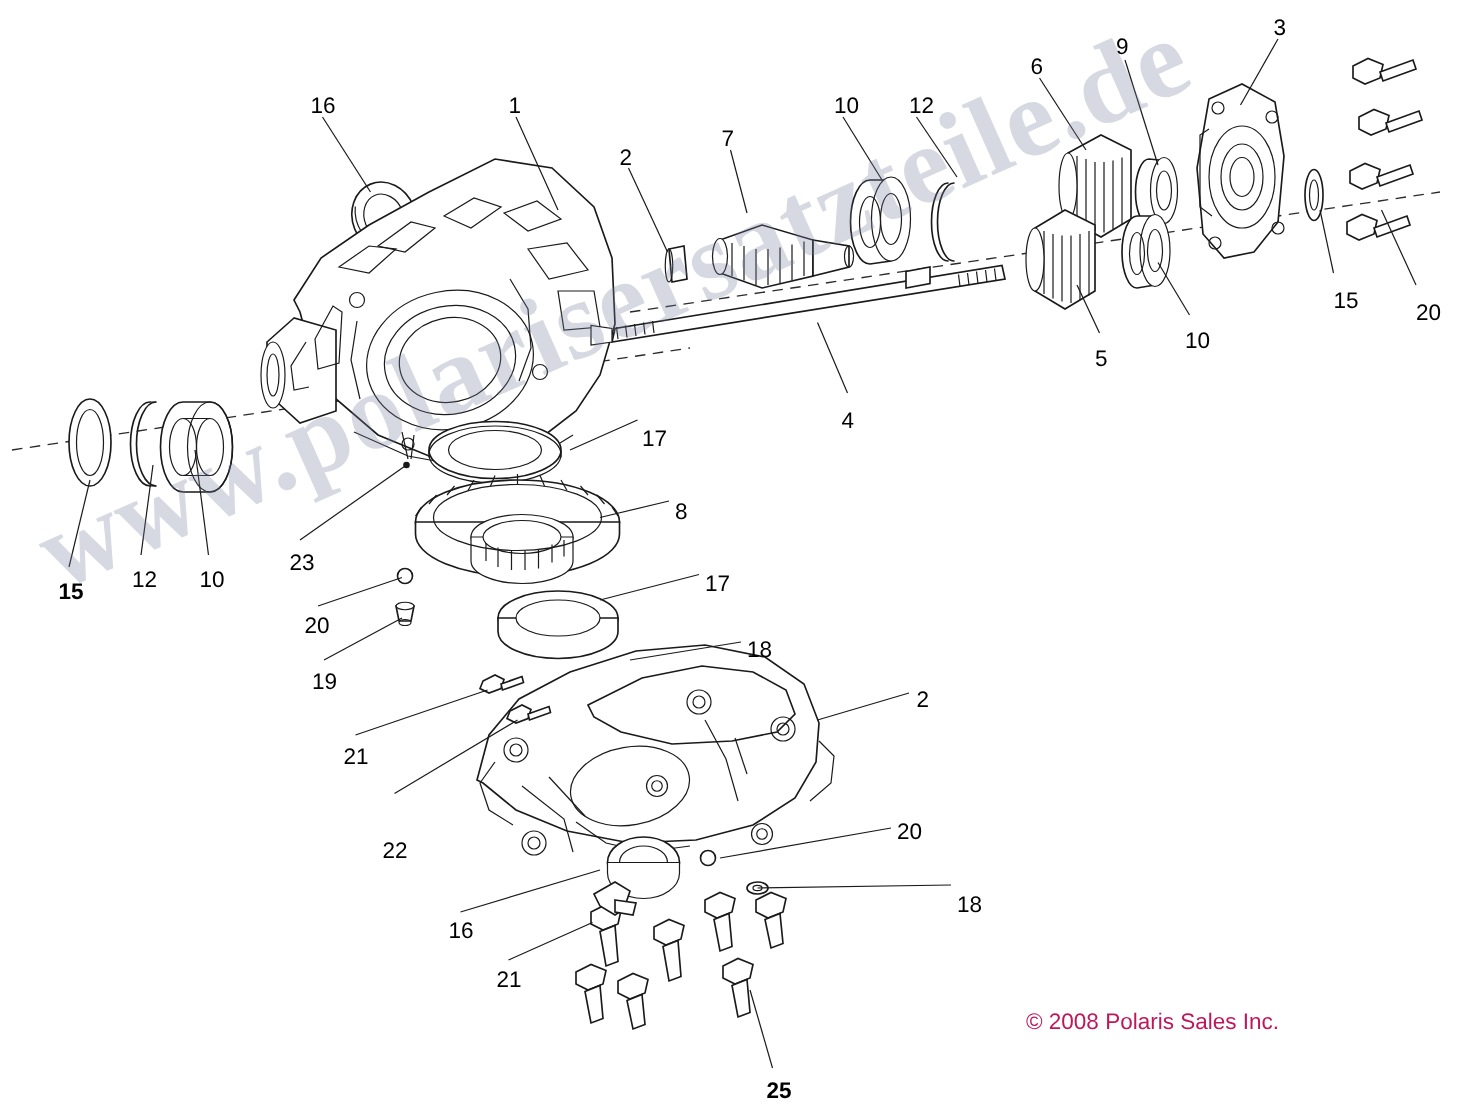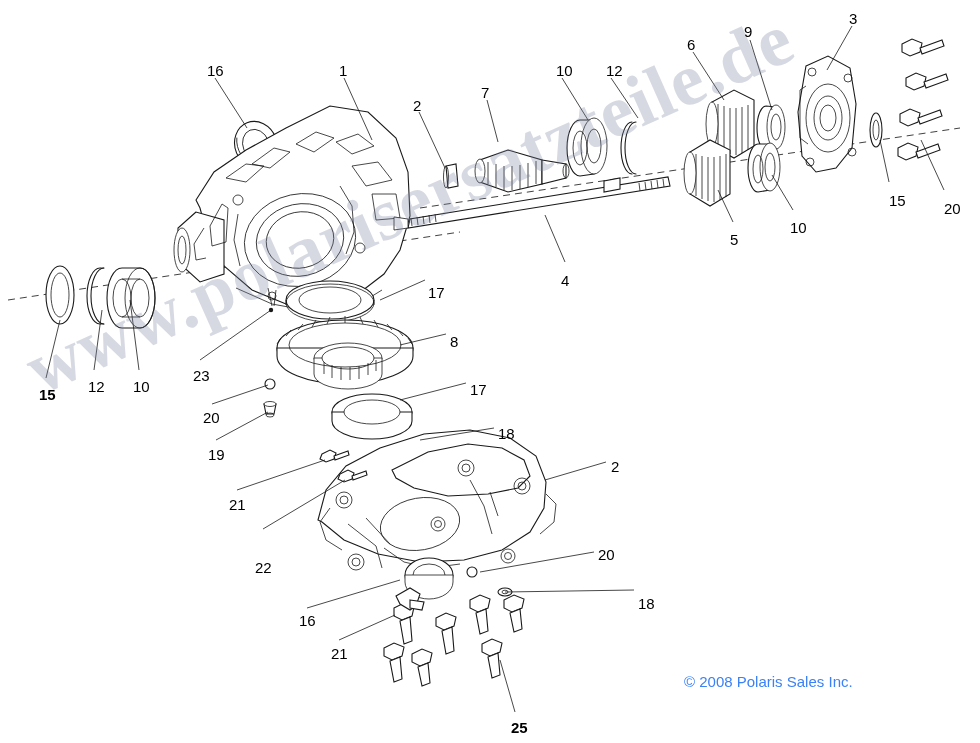--- a/index.html
+++ b/index.html
@@ -48,21 +48,21 @@
     z-index: 8;
     white-space: nowrap;
   }
   
   #copyright {
     position: absolute;
     left: 684px;
     top: 673px;
     font-family: "Liberation Sans", sans-serif;
     font-size: 15px;
-    color: #3b82f6;
+    color: #be185d;
     z-index: 8;
     white-space: nowrap;
   }
   
   #art {
     position: absolute;
     left: 0;
     top: 0;
     z-index: 2;
   }

